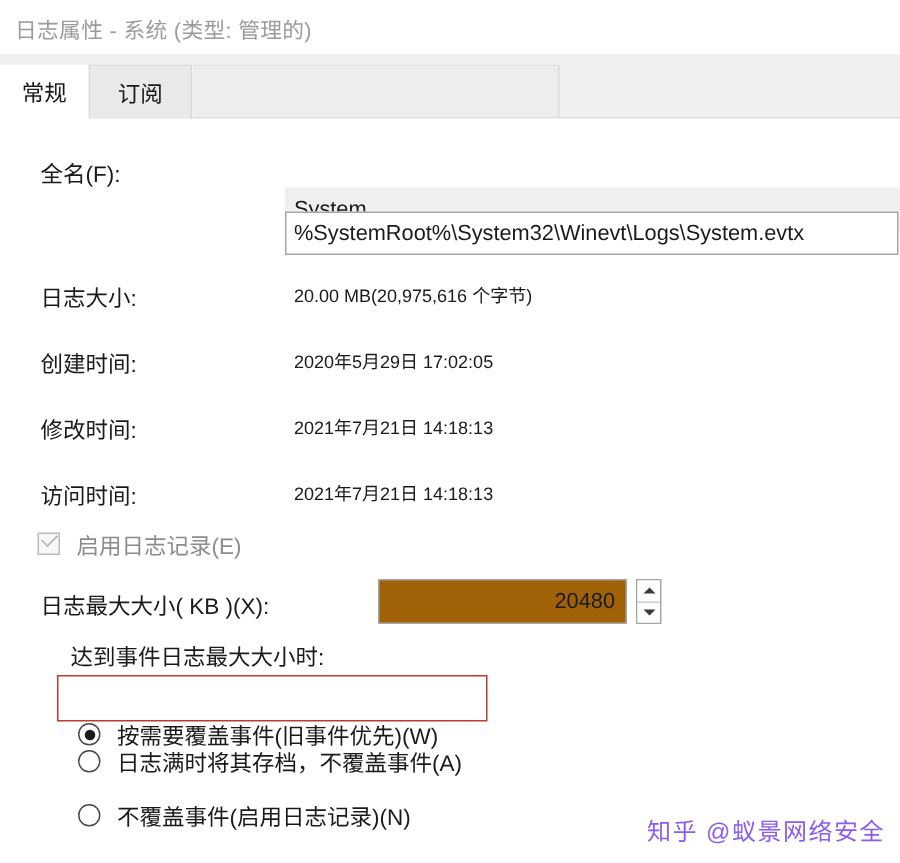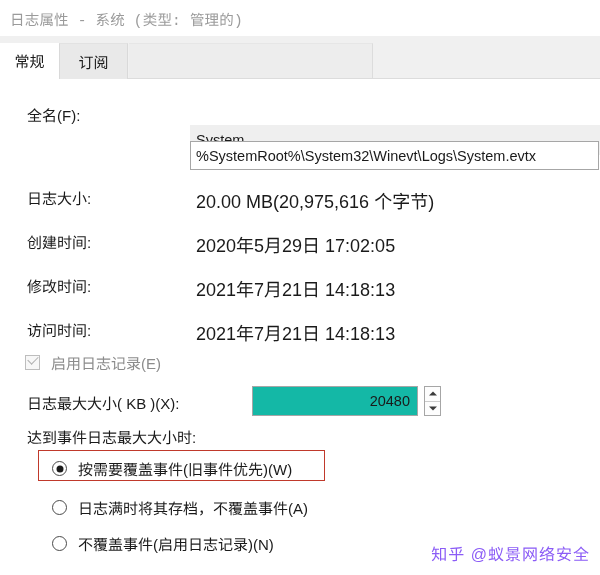--- a/index.html
+++ b/index.html
@@ -20,21 +20,20 @@
 
   
   .titlebar {
     position: absolute;
     left: 0; top: 0;
     width: 600px;
     height: 36px;
     background: #ffffff;
     display: flex;
     align-items: center;
-    font-family: Liberation Mono, monospace;
   }
   .titlebar-text {
     padding-left: 10px;
     font-size: 14.5px;
     color: #9b9b9b;
     letter-spacing: 0.2px;
     white-space: nowrap;
   }
 
   
@@ -123,21 +122,21 @@
   .lbl {
     position: absolute;
     left: 27px;
     font-size: 15px;
     color: #1a1a1a;
     white-space: nowrap;
   }
   .val {
     position: absolute;
     left: 196px;
-    font-size: 18px;
+    font-size: 12px;
     color: #1a1a1a;
     white-space: nowrap;
   }
 
   
   .readonly-band {
     position: absolute;
     left: 190px;
     width: 410px;
     height: 30px;
@@ -208,21 +207,21 @@
     white-space: nowrap;
   }
 
   
   .spinbox {
     position: absolute;
     left: 252px;
     top: 386px;
     width: 166px;
     height: 30px;
-    background: #14b8a6;
+    background: #a16207;
     border: 1px solid #a6a6a6;
     box-sizing: border-box;
   }
   .spinbox .sp-val {
     position: absolute;
     right: 7px;
     top: 50%;
     transform: translateY(-50%);
     font-size: 14.5px;
     color: #1a1a1a;
@@ -388,23 +387,23 @@
 </div>
 <div class="spinner-btns">
   <div class="spin-btn up">
     <span class="arrow"></span>
   </div>
   <div class="spin-btn down">
     <span class="arrow"></span>
   </div>
 </div>
 
-<span class="lbl" style="top:426px; font-size:15px;">达到事件日志最大大小时:</span>
-
-<div class="radio-row" style="top:458px;">
+<span class="lbl" style="top:426px; font-size:15px;margin-left:20px;">达到事件日志最大大小时:</span>
+
+<div class="radio-row" style="top:479px;">
   <span class="radio">
     <span class="dot"></span>
   </span>
   <span class="rd-label">按需要覆盖事件(旧事件优先)(W)</span>
 </div>
 
 <div class="radio-row" style="top:497px;">
   <span class="radio"></span>
   <span class="rd-label">日志满时将其存档，不覆盖事件(A)</span>
 </div>

